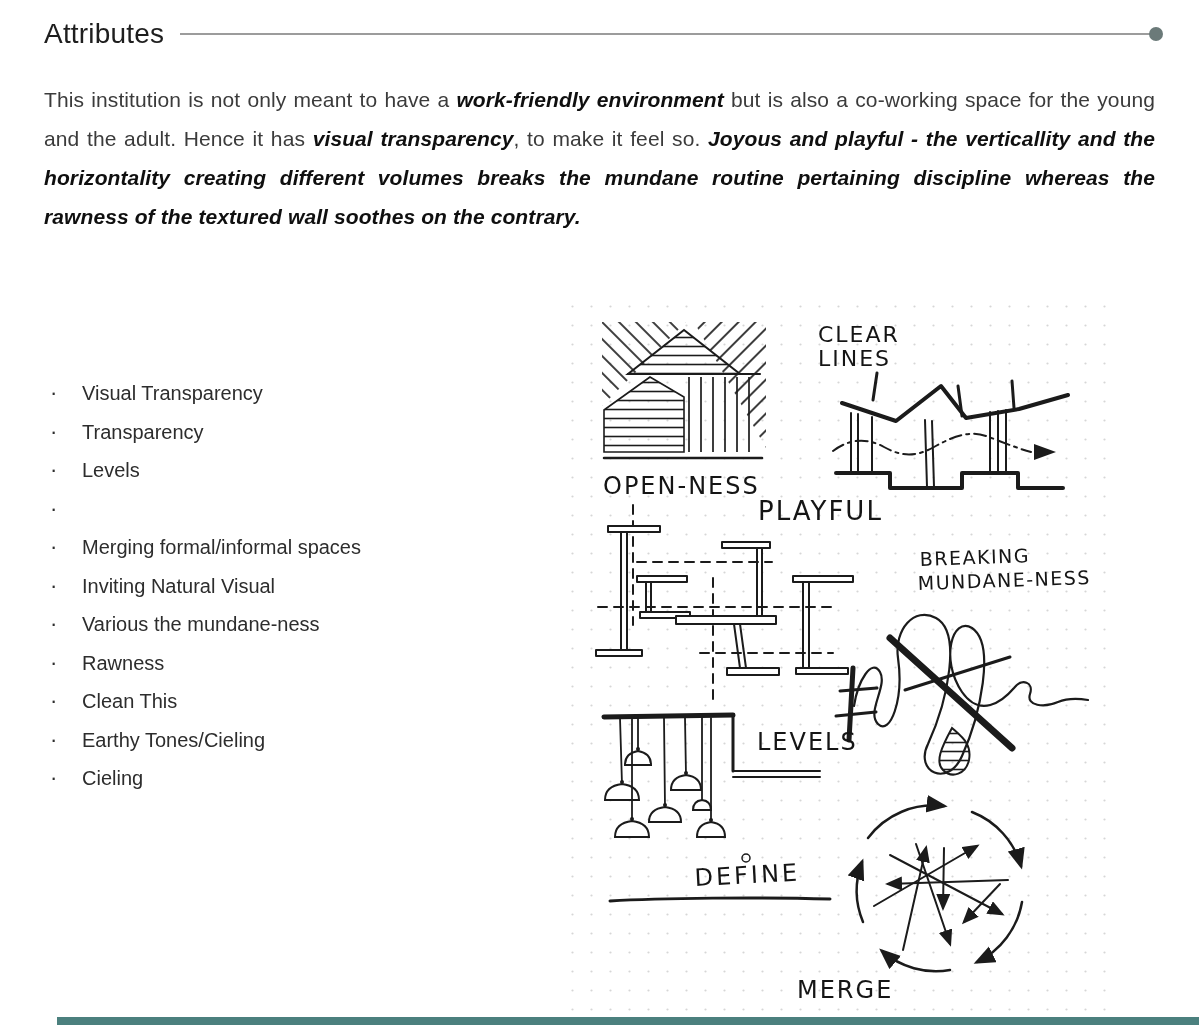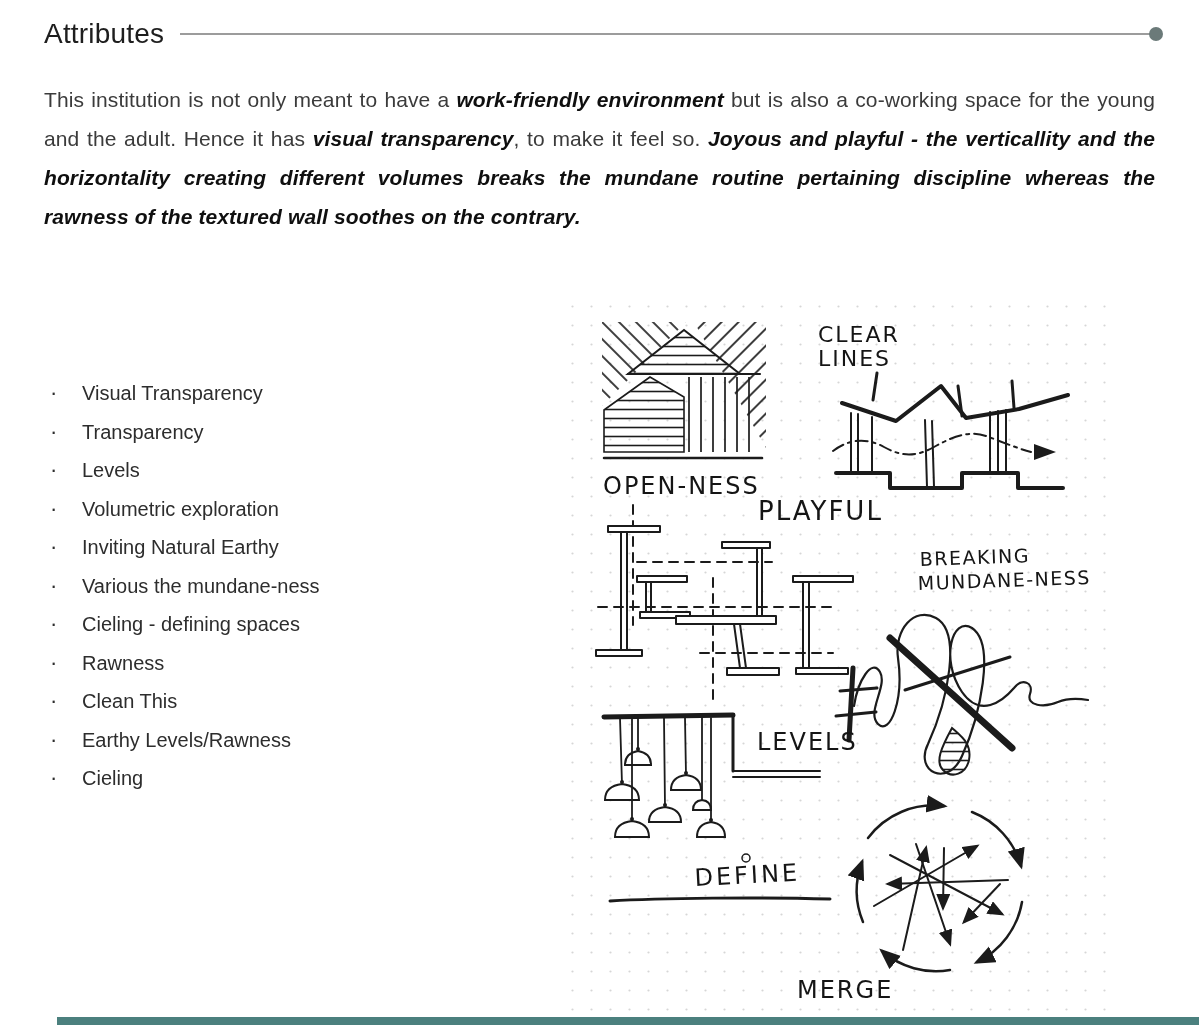--- a/index.html
+++ b/index.html
@@ -44,45 +44,44 @@
   <li>
       <span class="blt"></span>
       <span>Transparency</span>
     </li>
   <li>
       <span class="blt"></span>
       <span>Levels</span>
     </li>
   <li>
       <span class="blt"></span>
-      <span>Volumetric exploration</span>
-    </li>
-  <li>
-      <span class="blt"></span>
-      <span>Inviting Natural Earthy</span>
+    </li>
+  <li>
+      <span class="blt"></span>
+      <span>Merging formal/informal spaces</span>
+    </li>
+  <li>
+      <span class="blt"></span>
+      <span>Inviting Natural Visual</span>
     </li>
   <li>
       <span class="blt"></span>
       <span>Various the mundane-ness</span>
     </li>
   <li>
       <span class="blt"></span>
-      <span>Cieling - defining spaces</span>
-    </li>
-  <li>
-      <span class="blt"></span>
       <span>Rawness</span>
     </li>
   <li>
       <span class="blt"></span>
       <span>Clean This</span>
     </li>
   <li>
       <span class="blt"></span>
-      <span>Earthy Levels/Rawness</span>
+      <span>Earthy Tones/Cieling</span>
     </li>
   <li>
       <span class="blt"></span>
       <span>Cieling</span>
     </li>
 </ul>
 
 <div class="sketch-wrap">
 <svg width="545" height="717" viewBox="565 298 545 717" xmlns="http://www.w3.org/2000/svg">
   <defs>

